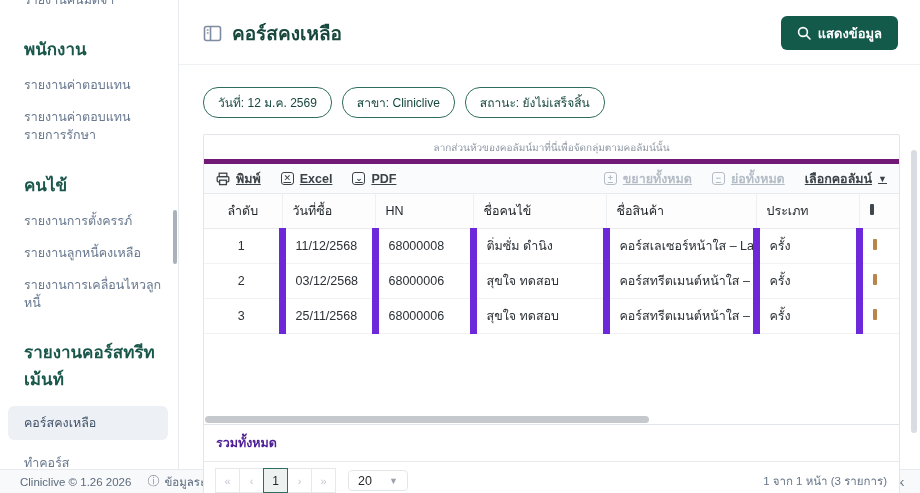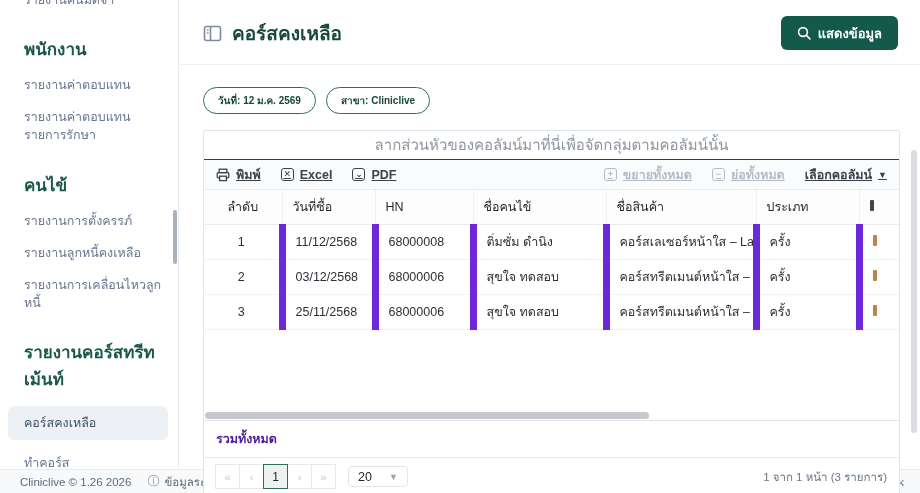--- a/index.html
+++ b/index.html
@@ -26,27 +26,27 @@
     padding:16px 22px 14px 24px; border-bottom:1px solid #eef0f3; }
   .title-wrap { display:flex; align-items:center; gap:10px; }
   .page-title { font-size:19px; font-weight:bold; color:#17473d; }
   .report-icon svg { display:block; }
   .primary-btn { background:#135a4b; color:#fff; border:none; border-radius:6px;
     height:34px; padding:0 16px; font-size:13px; font-weight:bold; display:flex;
     align-items:center; gap:7px; cursor:pointer; font-family:inherit; }
 
   .filters { display:flex; gap:10px; padding:22px 24px 0 24px; }
   .chip { border:1px solid #2f6e5f; color:#17473d; border-radius:15px;
-    padding:5px 14px; font-size:10px; font-weight:bold; background:#fff; cursor:pointer; }
+    padding:5px 14px; font-size:12px; font-weight:normal; background:#fff; cursor:pointer; }
 
   
   .grid-card { margin:16px 20px 4px 24px; border:1px solid #e2e6ea; border-radius:2px;
     display:flex; flex-direction:column; background:#fff; }
   .group-hint { height:29px; display:flex; align-items:center; justify-content:center;
-    color:#8d96a3; font-size:15px; border-bottom:1px solid #701a75; }
+    color:#8d96a3; font-size:10px; border-bottom:5px solid #701a75; }
   .toolbar { height:30px; background:#fafbfc; border-bottom:1px solid #e8ebee;
     display:flex; align-items:center; padding:0 12px; gap:20px; }
   .tb-btn { display:flex; align-items:center; gap:6px; font-size:12.5px; font-weight:bold;
     color:#3b4248; background:none; border:none; cursor:pointer; font-family:inherit;text-decoration:underline; }
   .tb-btn.disabled { color:#b4bcc6; cursor:default; }
   .tb-right { margin-left:auto; display:flex; align-items:center; gap:20px; }
   .boxicon { width:13px; height:13px; border:1.4px solid currentColor; border-radius:3px;
     font-size:9px; line-height:11px; text-align:center; display:inline-block; font-weight:bold; }
   .caret-down { font-size:9px; color:#3b4248; }
 
@@ -136,20 +136,21 @@
               <line x1="9.4" y1="9.4" x2="13" y2="13" stroke="#fff" stroke-width="1.6" stroke-linecap="round"></line>
             </svg>
           </span>
           <span>แสดงข้อมูล</span>
         </button>
       </div>
 
       <div class="filters">
         <span class="chip">วันที่: 12 ม.ค. 2569</span>
         <span class="chip">สาขา: Cliniclive</span>
+        <span class="chip">สถานะ: ยังไม่เสร็จสิ้น</span>
       </div>
 
       <div class="grid-card">
         <div class="group-hint">ลากส่วนหัวของคอลัมน์มาที่นี่เพื่อจัดกลุ่มตามคอลัมน์นั้น</div>
 
         <div class="toolbar">
           <button class="tb-btn">
             <span style="display:flex">
               <svg width="14" height="14" viewBox="0 0 14 14" fill="none" stroke="#3b4248" stroke-width="1.3">
                 <rect x="3.2" y="1.2" width="7.6" height="3.4"></rect>

